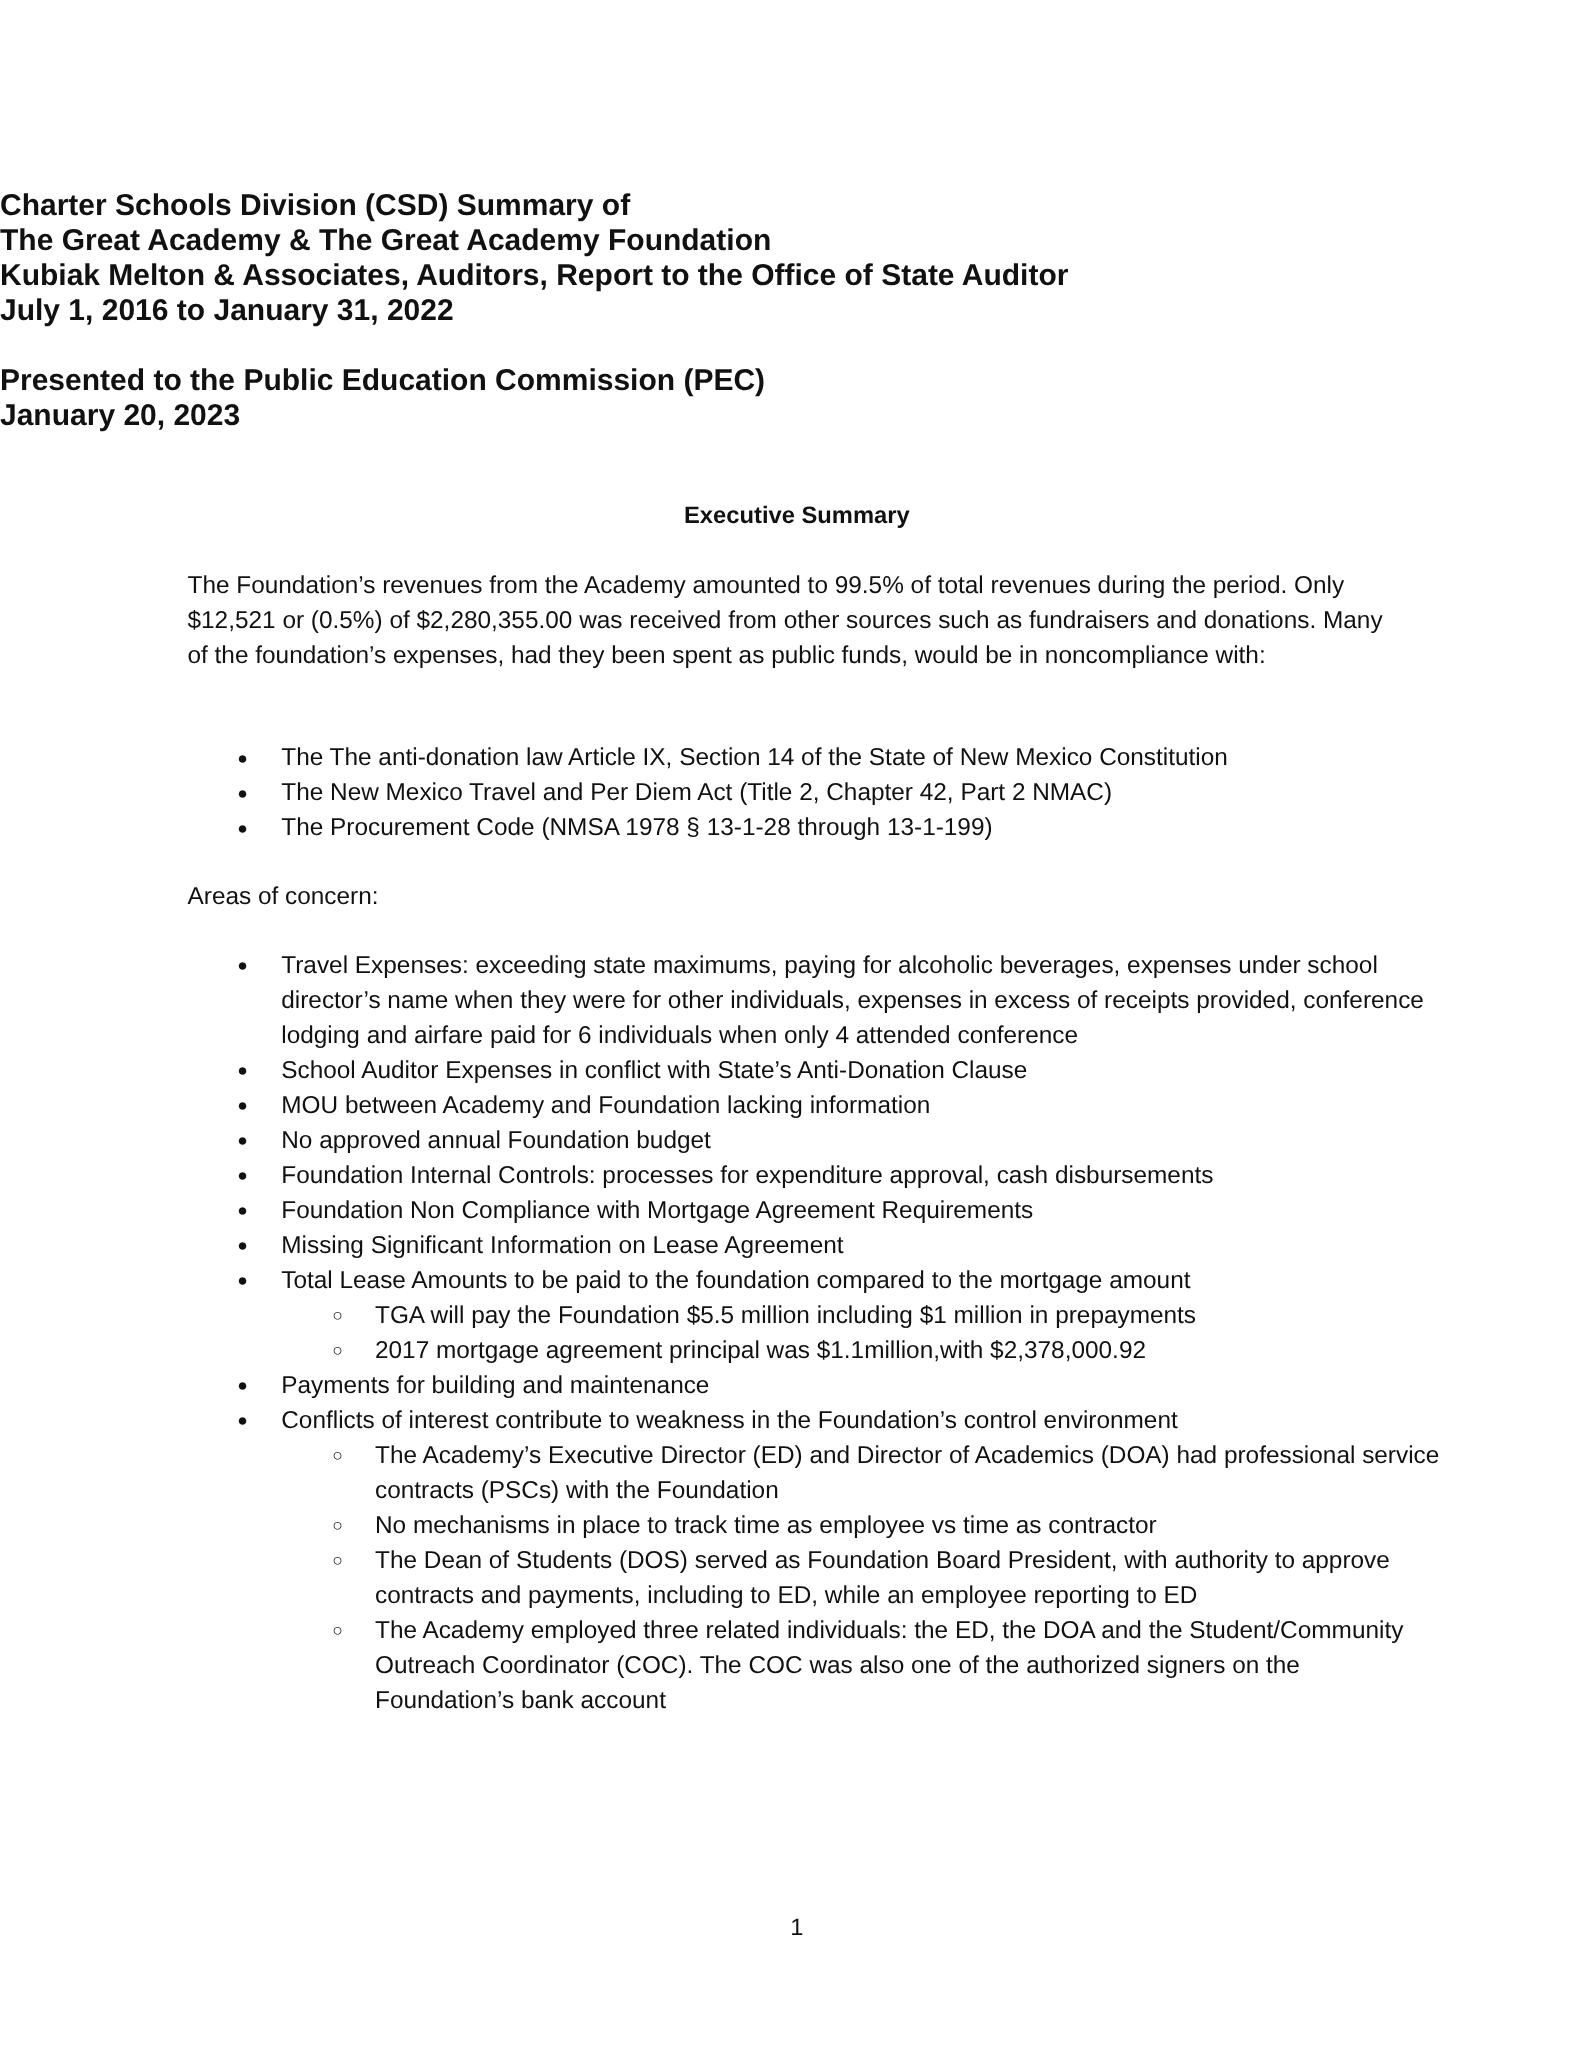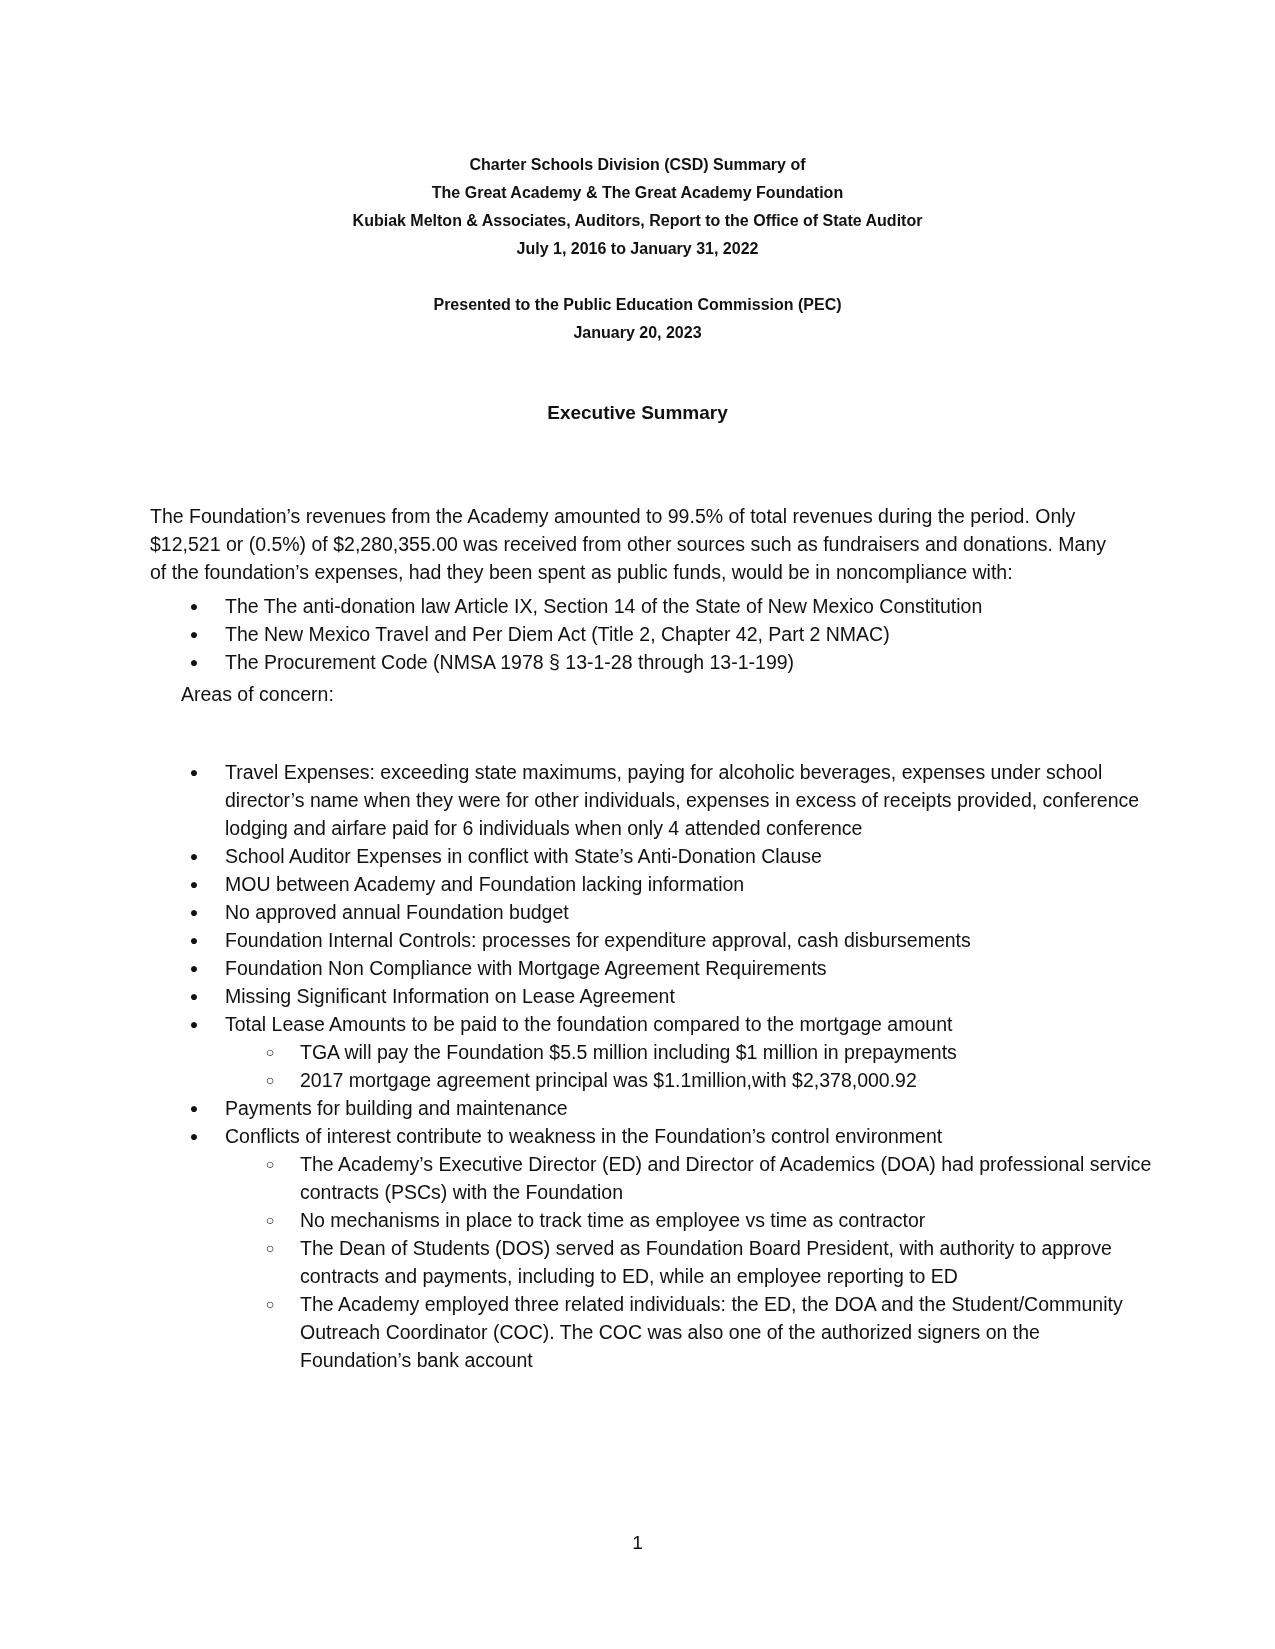--- a/index.html
+++ b/index.html
@@ -1,26 +1,26 @@
 <!DOCTYPE html>
 <html><head>
   <meta charset="utf-8">
   <style>
     html, body { margin: 0; padding: 0; background: #ffffff; }
     body { width: 1275px; height: 1649px; position: relative; overflow: hidden;
            font-family: "Liberation Sans", "DejaVu Sans", sans-serif; color: #111111; }
     .page { position: absolute; left: 0; top: 0; width: 1275px; height: 1649px; }
-    .title-block { position: absolute; left: 0; top: 151px; width: 1275px; text-align: center;
-                   font-weight: bold; font-size: 16px; line-height: 28px; }
+    .title-block { position: absolute; left: 0; top: 151px; width: 1275px; text-align: left;
+                   font-weight: bold; font-size: 24px; line-height: 28px; }
     .title-block .gap { height: 28px; }
     .section-heading { position: absolute; left: 0; top: 399px; width: 1275px; text-align: center;
                        font-weight: bold; font-size: 19px; line-height: 28px; }
     .para { position: absolute; left: 150px; width: 975px; font-size: 19.5px; line-height: 28px; }
-    .intro { top: 454px; margin-top: 48px; }
-    .areas-label { top: 680px; margin-left: 31px; }
+    .intro { top: 454px; }
+    .areas-label { top: 703px; }
     ul.blist { position: absolute; left: 0; width: 1275px; margin: 0; padding: 0; list-style: none;
                font-size: 19.5px; line-height: 28px; }
     ul.blist > li { position: relative; padding-left: 225px; padding-right: 120px; }
     ul.blist > li > .bullet { position: absolute; left: 187px; top: 0; width: 14px; text-align: center; font-size: 14px; }
     ul.sub { margin: 0; padding: 0; list-style: none; }
     ul.sub > li { position: relative; padding-left: 75px; margin-left: 0; }
     ul.sub > li > .bullet { position: absolute; left: 38px; top: 0; width: 14px; text-align: center; font-size: 14px; }
     .compliance-list { top: 592px; }
     .concern-list { top: 758px; }
     .page-number { position: absolute; left: 0; top: 1532px; width: 1275px; text-align: center; font-size: 19px; }

